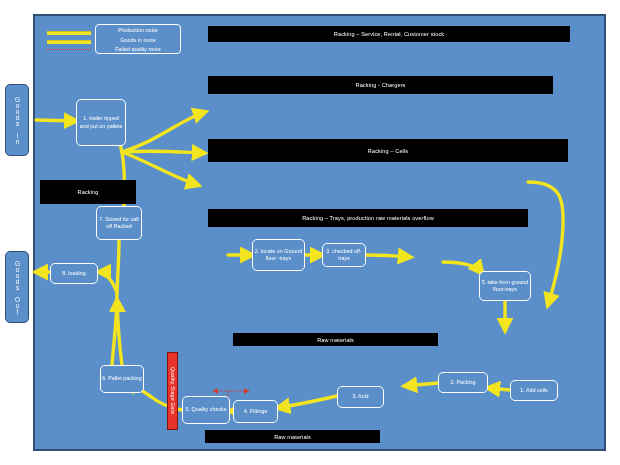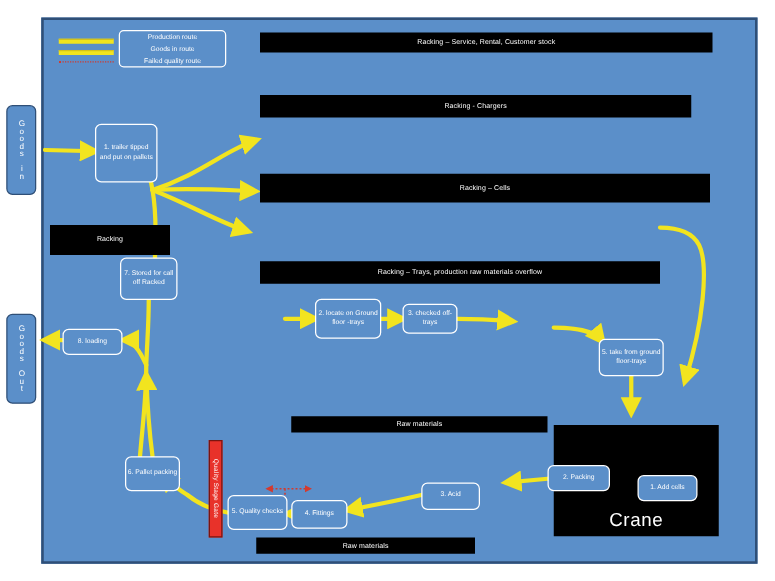--- a/index.html
+++ b/index.html
@@ -156,23 +156,20 @@
   </div>
 
   <div class="rack" id="rack-service">Racking – Service, Rental, Customer stock</div>
   <div class="rack" id="rack-chargers">Racking - Chargers</div>
   <div class="rack" id="rack-cells">Racking – Cells</div>
   <div class="rack" id="rack-trays">Racking – Trays, production raw materials overflow</div>
   <div class="rack" id="rack-left">Racking</div>
   <div class="rack" id="rack-raw-top">Raw materials</div>
   <div class="rack" id="rack-raw-bottom">Raw materials</div>
 
-  <div class="rack" id="crane-block">
-    <span id="crane-label">Crane</span>
-  </div>
 
   <div id="quality-gate">
     <span>Quality Stage Gate</span>
   </div>
 
   <div class="step" id="step1">1. trailer tipped and put on pallets</div>
   <div class="step" id="step7">7. Stored for call off Racked</div>
   <div class="step" id="step8">8. loading</div>
   <div class="step" id="step2">2. locate on Ground floor -trays</div>
   <div class="step" id="step3-checked">3. checked off-trays</div>

